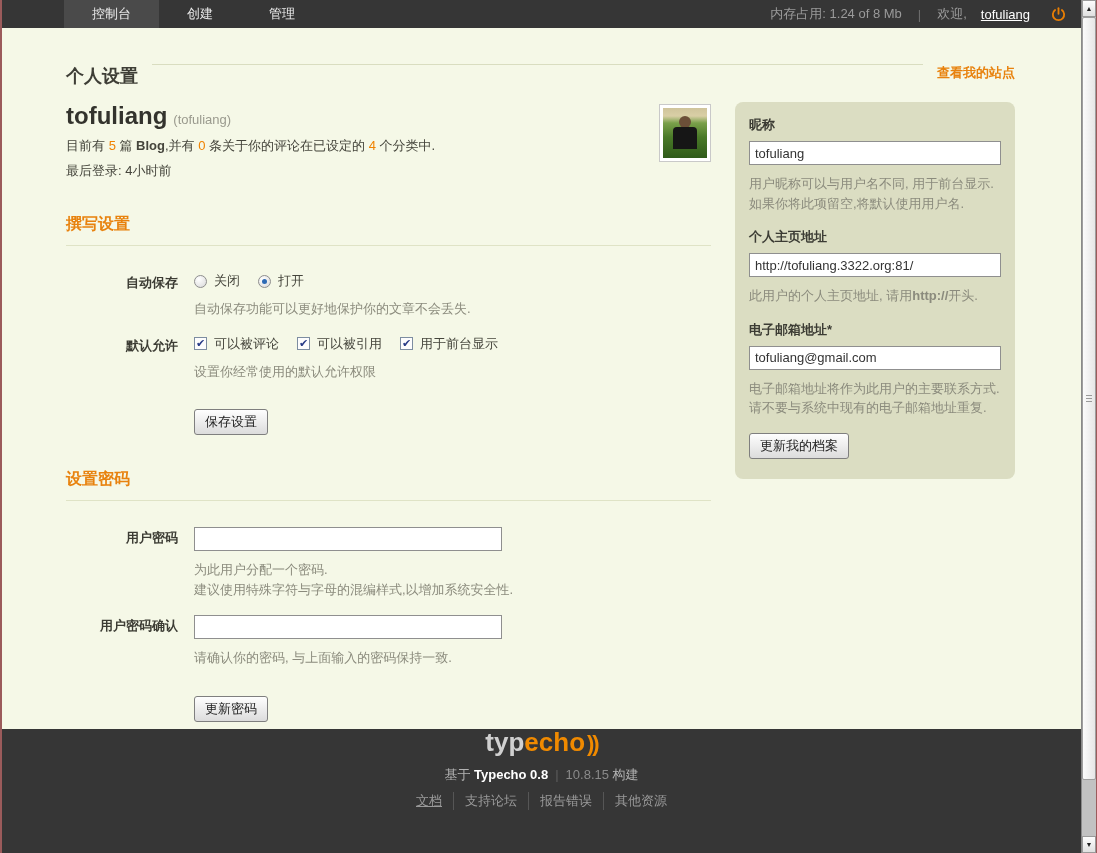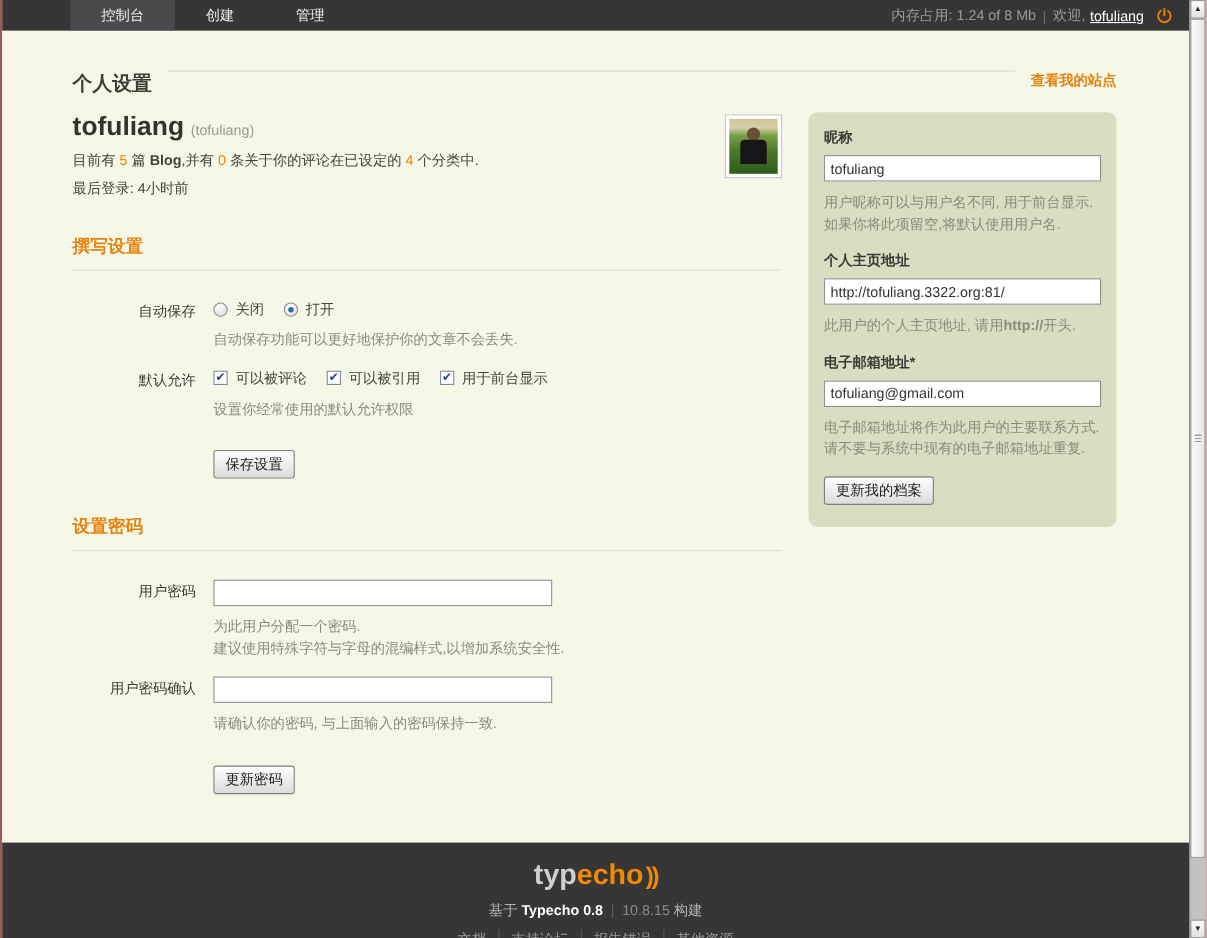--- a/index.html
+++ b/index.html
@@ -13,21 +13,21 @@
   .edge-l { width:2px; background:#9b5b5b; flex-shrink:0; }
   .edge-r { width:1px; background:#9b5b5b; flex-shrink:0; }
 
   .main-col { flex:1; min-width:0; display:flex; flex-direction:column; }
 
   
   .topbar { height:28px; background:#363636; display:flex; align-items:stretch; font-size:13px; flex-shrink:0; }
   .tabs { display:flex; margin-left:62px; }
   .tab { padding:0 28px; display:flex; align-items:center; color:#ececec; cursor:pointer; }
   .tab.active { background:#4a4a4a; }
-  .topbar-right { margin-left:auto; display:flex; align-items:center; padding-right:14px; color:#9a9a9a; gap:4px; }
+  .topbar-right { margin-left:auto; display:flex; align-items:center; padding-right:14px; color:#9a9a9a; gap:14px; }
   .topbar-right .sep { color:#6e6e6e; margin:0 2px; }
   .user-link { color:#ffffff; text-decoration:underline; cursor:pointer; }
   .power { display:flex; align-items:center; margin-left:6px; cursor:pointer; }
 
   
   .content { flex:1; background:#f5f8e7; padding:0 66px 0 64px; overflow:hidden; }
 
   .title-row { display:flex; align-items:flex-start; margin-top:36px; gap:14px; }
   .page-title { font-size:18px; font-weight:bold; color:#3e3e36; margin:0; white-space:nowrap; }
   .title-rule { flex:1; border-top:1px solid #d9ddc0; height:0; }
@@ -50,21 +50,21 @@
   .avatar-img::before { content:""; position:absolute; top:8px; left:50%; margin-left:-6px; width:12px; height:12px; border-radius:50%; background:#6b4f38; }
   .avatar-img::after { content:""; position:absolute; top:19px; left:50%; margin-left:-12px; width:24px; height:22px; border-radius:4px 4px 0 0; background:#161616; }
 
   
   .section { margin-top:34px; }
   .section-title { font-size:16px; font-weight:bold; color:#e8820e; margin:0 0 10px; }
   .section-rule { border-top:1px solid #dfe3c6; height:0; }
 
   .form { margin-top:26px; }
   .form-row { display:flex; margin-bottom:16px; }
-  .form-label { width:112px; flex-shrink:0; text-align:right; font-weight:normal; font-size:13px; color:#3c3c34; padding-top:2px; }
+  .form-label { width:112px; flex-shrink:0; text-align:right; font-weight:bold; font-size:13px; color:#3c3c34; padding-top:2px; }
   .form-ctrl { margin-left:16px; }
   .inline-opts { display:flex; align-items:center; gap:7px; font-size:13px; color:#45453c; }
   .opt-gap { width:4px; }
   .desc { font-size:13px; color:#8b8b7d; margin-top:9px; line-height:1.5; }
 
   .radio { width:13px; height:13px; border-radius:50%; border:1px solid #8e8e8e; background:radial-gradient(circle at 35% 30%,#ffffff,#d8d8d8); position:relative; display:inline-block; cursor:pointer; flex-shrink:0; }
   .radio.checked::after { content:""; position:absolute; top:3px; left:3px; right:3px; bottom:3px; border-radius:50%; background:#2d6ab4; }
 
   .checkbox { width:13px; height:13px; border:1px solid #7d8da1; background:#fdfdfd; display:inline-flex; align-items:center; justify-content:center; cursor:pointer; position:relative; flex-shrink:0; }
   .checkbox.checked::after { content:"✔"; font-size:11px; line-height:1; color:#273a86; font-weight:bold; margin-top:-1px; }
@@ -77,21 +77,21 @@
 
   
   .panel { background:#dbddc2; border-radius:8px; padding:14px 14px 20px; }
   .field { margin-bottom:15px; }
   .field-label { display:block; font-weight:bold; font-size:13px; color:#3c3c34; margin-bottom:7px; }
   .panel .text-input { width:100%; }
   .panel .desc { margin-top:9px; }
   .http-b { font-weight:bold; }
 
   
-  .footer { height:87px; background:#363636; flex-shrink:0; display:flex; flex-direction:column; align-items:center; padding-top:16px; }
+  .footer { height:124px; background:#363636; flex-shrink:0; display:flex; flex-direction:column; align-items:center; }
   .logo { font-size:26px; font-weight:bold; line-height:1; }
   .logo .t1 { color:#d0d0d0; }
   .logo .t2 { color:#f08a00; }
   .logo .waves { color:#f08a00; font-size:22px; letter-spacing:-2px; margin-left:2px; }
   .build { margin-top:11px; font-size:13px; color:#b3b3b3; }
   .build .bname { color:#ffffff; font-weight:bold; }
   .build .sep { color:#5e5e5e; margin:0 7px; }
   .build .bdate { color:#8a8a8a; }
   .flinks { margin-top:8px; font-size:13px; display:flex; }
   .flinks a { color:#9a9a9a; text-decoration:none; padding:0 11px; border-left:1px solid #565656; cursor:pointer; }

